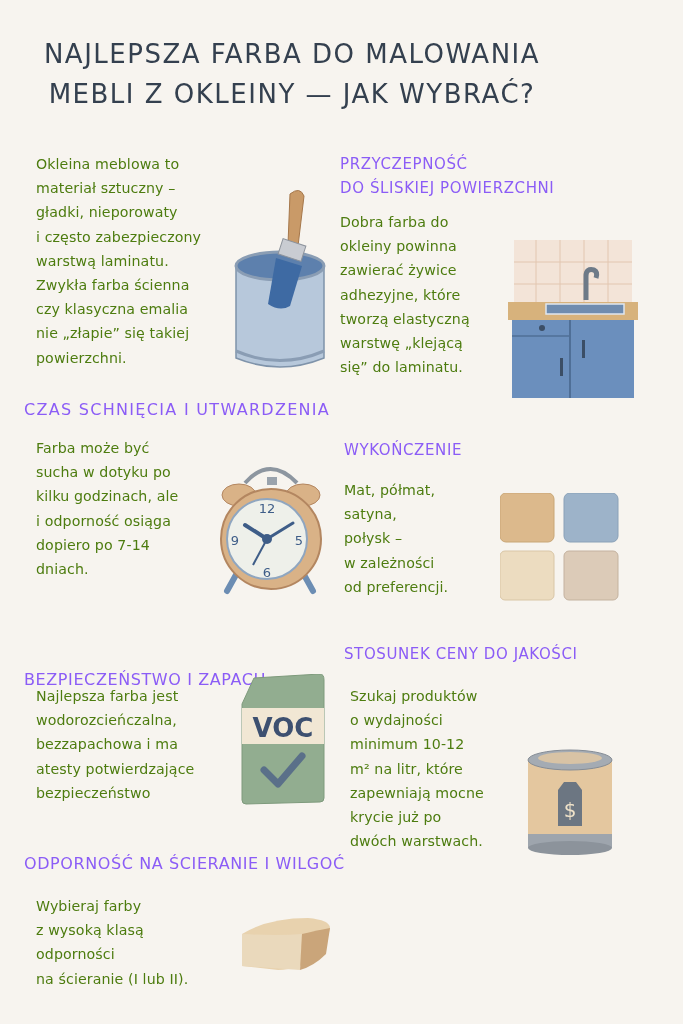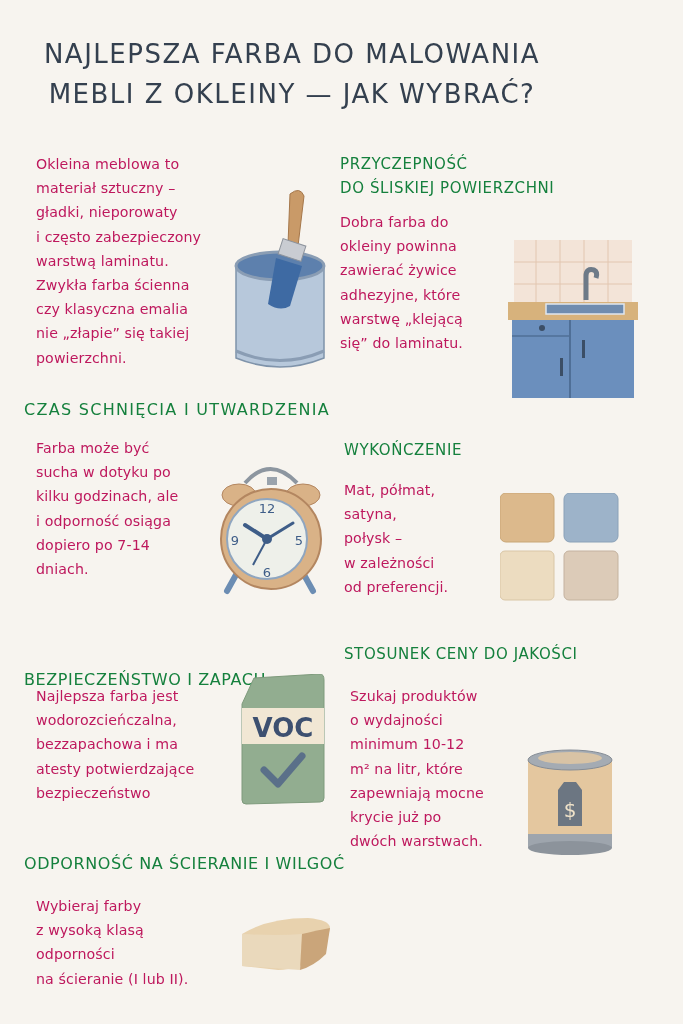--- a/index.html
+++ b/index.html
@@ -13,25 +13,25 @@
   .title {
     position: absolute; left: 0; top: 34px; width: 584px;
     text-align: center;
     font-family: "DejaVu Sans", sans-serif;
     font-size: 26px; line-height: 40px; letter-spacing: 1.5px;
     color: #34404f; font-weight: normal;
   }
   .title div { white-space: nowrap; }
   .heading {
     position: absolute; font-size: 15px; letter-spacing: 0.6px;
-    color: #15803d; white-space: nowrap; line-height: 24px;
+    color: #8b5cf6; white-space: nowrap; line-height: 24px;
   }
   .body {
     position: absolute; font-size: 14.2px; line-height: 24.2px;
-    color: #be185d; white-space: nowrap; letter-spacing: 0.1px;
+    color: #4d7c0f; white-space: nowrap; letter-spacing: 0.1px;
   }
   .body div { white-space: nowrap; }
   .illus { position: absolute; }
 </style>
 </head>
 <body>
 
 <div class="title">
   <div>NAJLEPSZA FARBA DO MALOWANIA</div>
   <div>MEBLI Z OKLEINY — JAK WYBRAĆ?</div>
@@ -61,20 +61,21 @@
 
 <div class="heading" style="left:340px; top:152px;">
   <div>PRZYCZEPNOŚĆ</div>
   <div>DO ŚLISKIEJ POWIERZCHNI</div>
 </div>
 <div class="body" style="left:340px; top:210px;">
   <div>Dobra farba do</div>
   <div>okleiny powinna</div>
   <div>zawierać żywice</div>
   <div>adhezyjne, które</div>
+  <div>tworzą elastyczną</div>
   <div>warstwę „klejącą</div>
   <div>się” do laminatu.</div>
 </div>
 <div class="illus" style="left:508px; top:240px;">
   <svg width="130" height="160" viewBox="0 0 130 160">
     <rect x="6" y="0" width="118" height="66" fill="#f3e4d8"></rect>
     <g stroke="#e2c6b0" stroke-width="1">
       <line x1="6" y1="22" x2="124" y2="22"></line>
         <line x1="6" y1="44" x2="124" y2="44"></line>
       <line x1="28" y1="0" x2="28" y2="66"></line>

